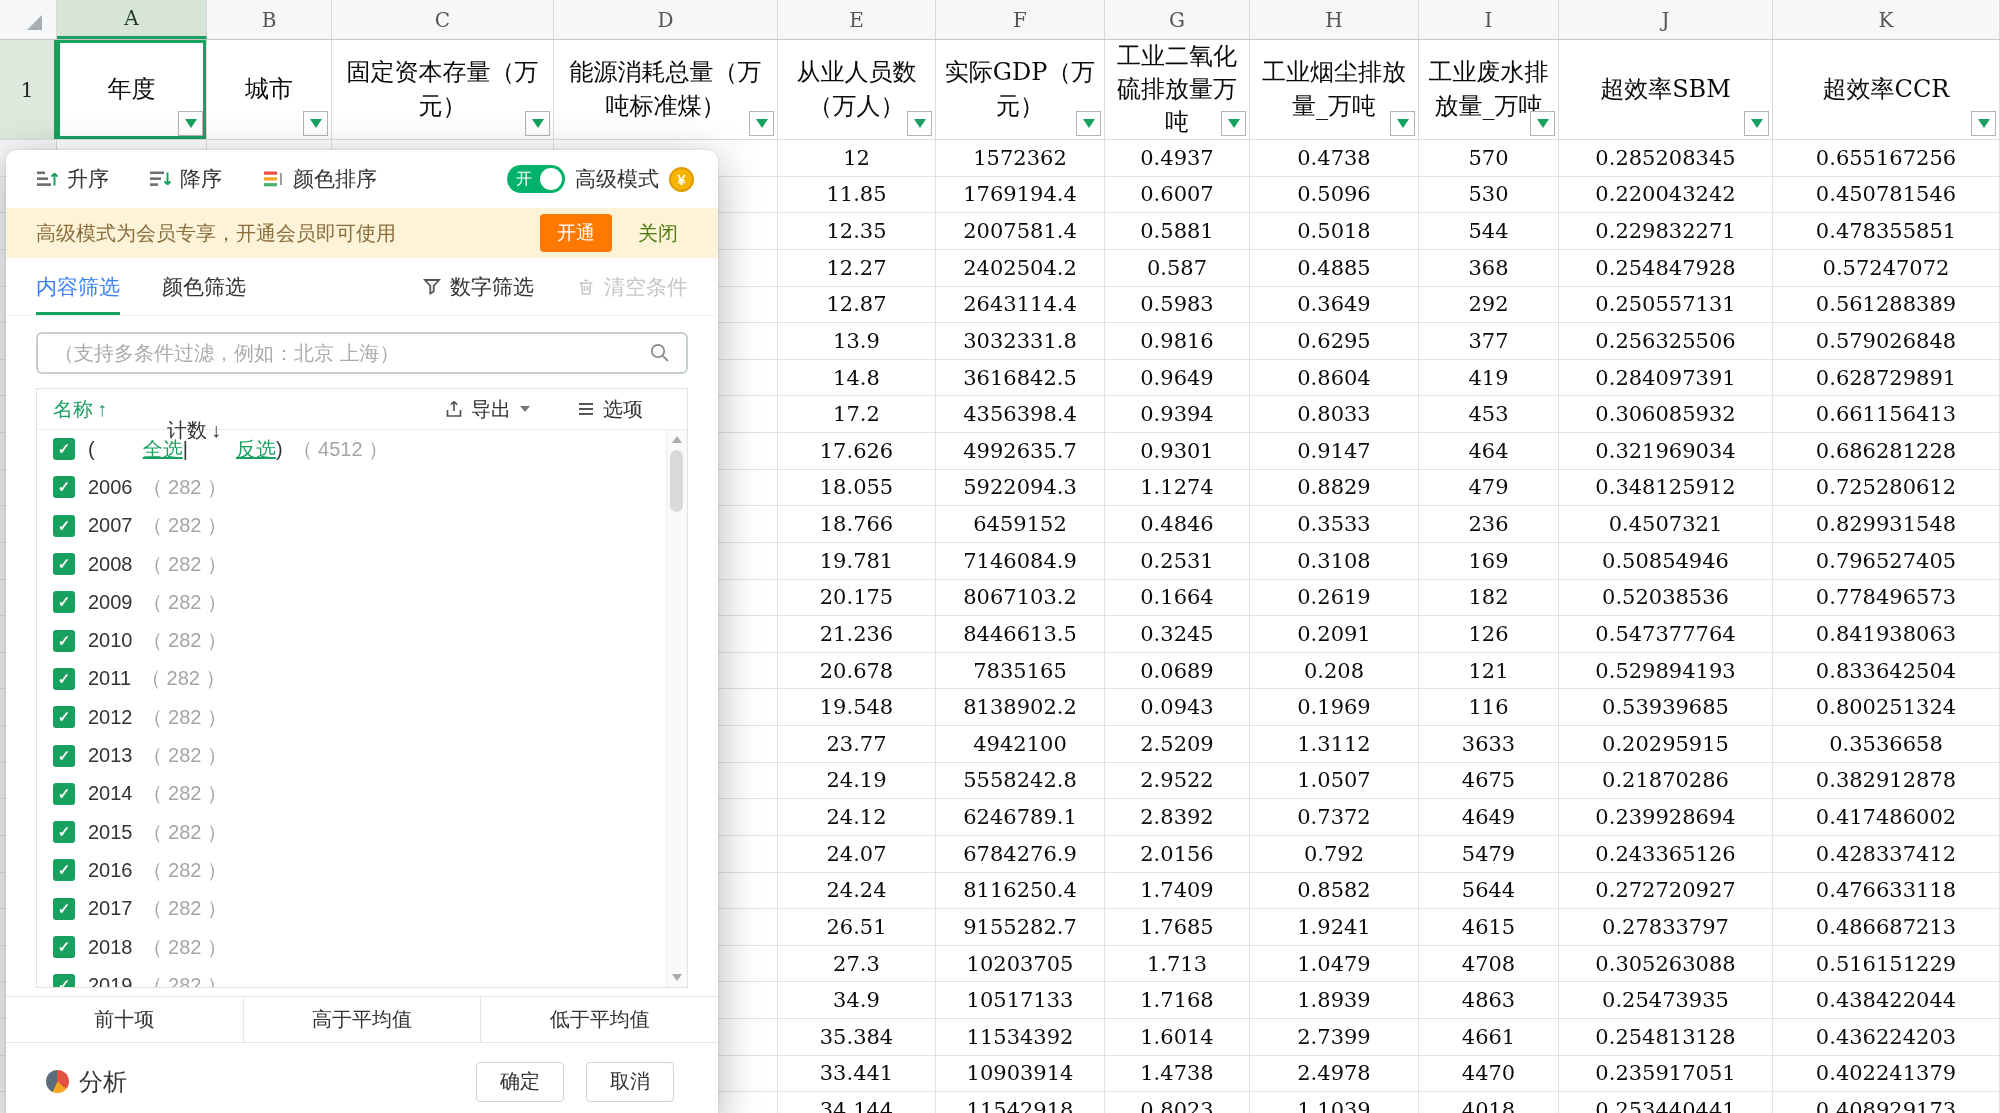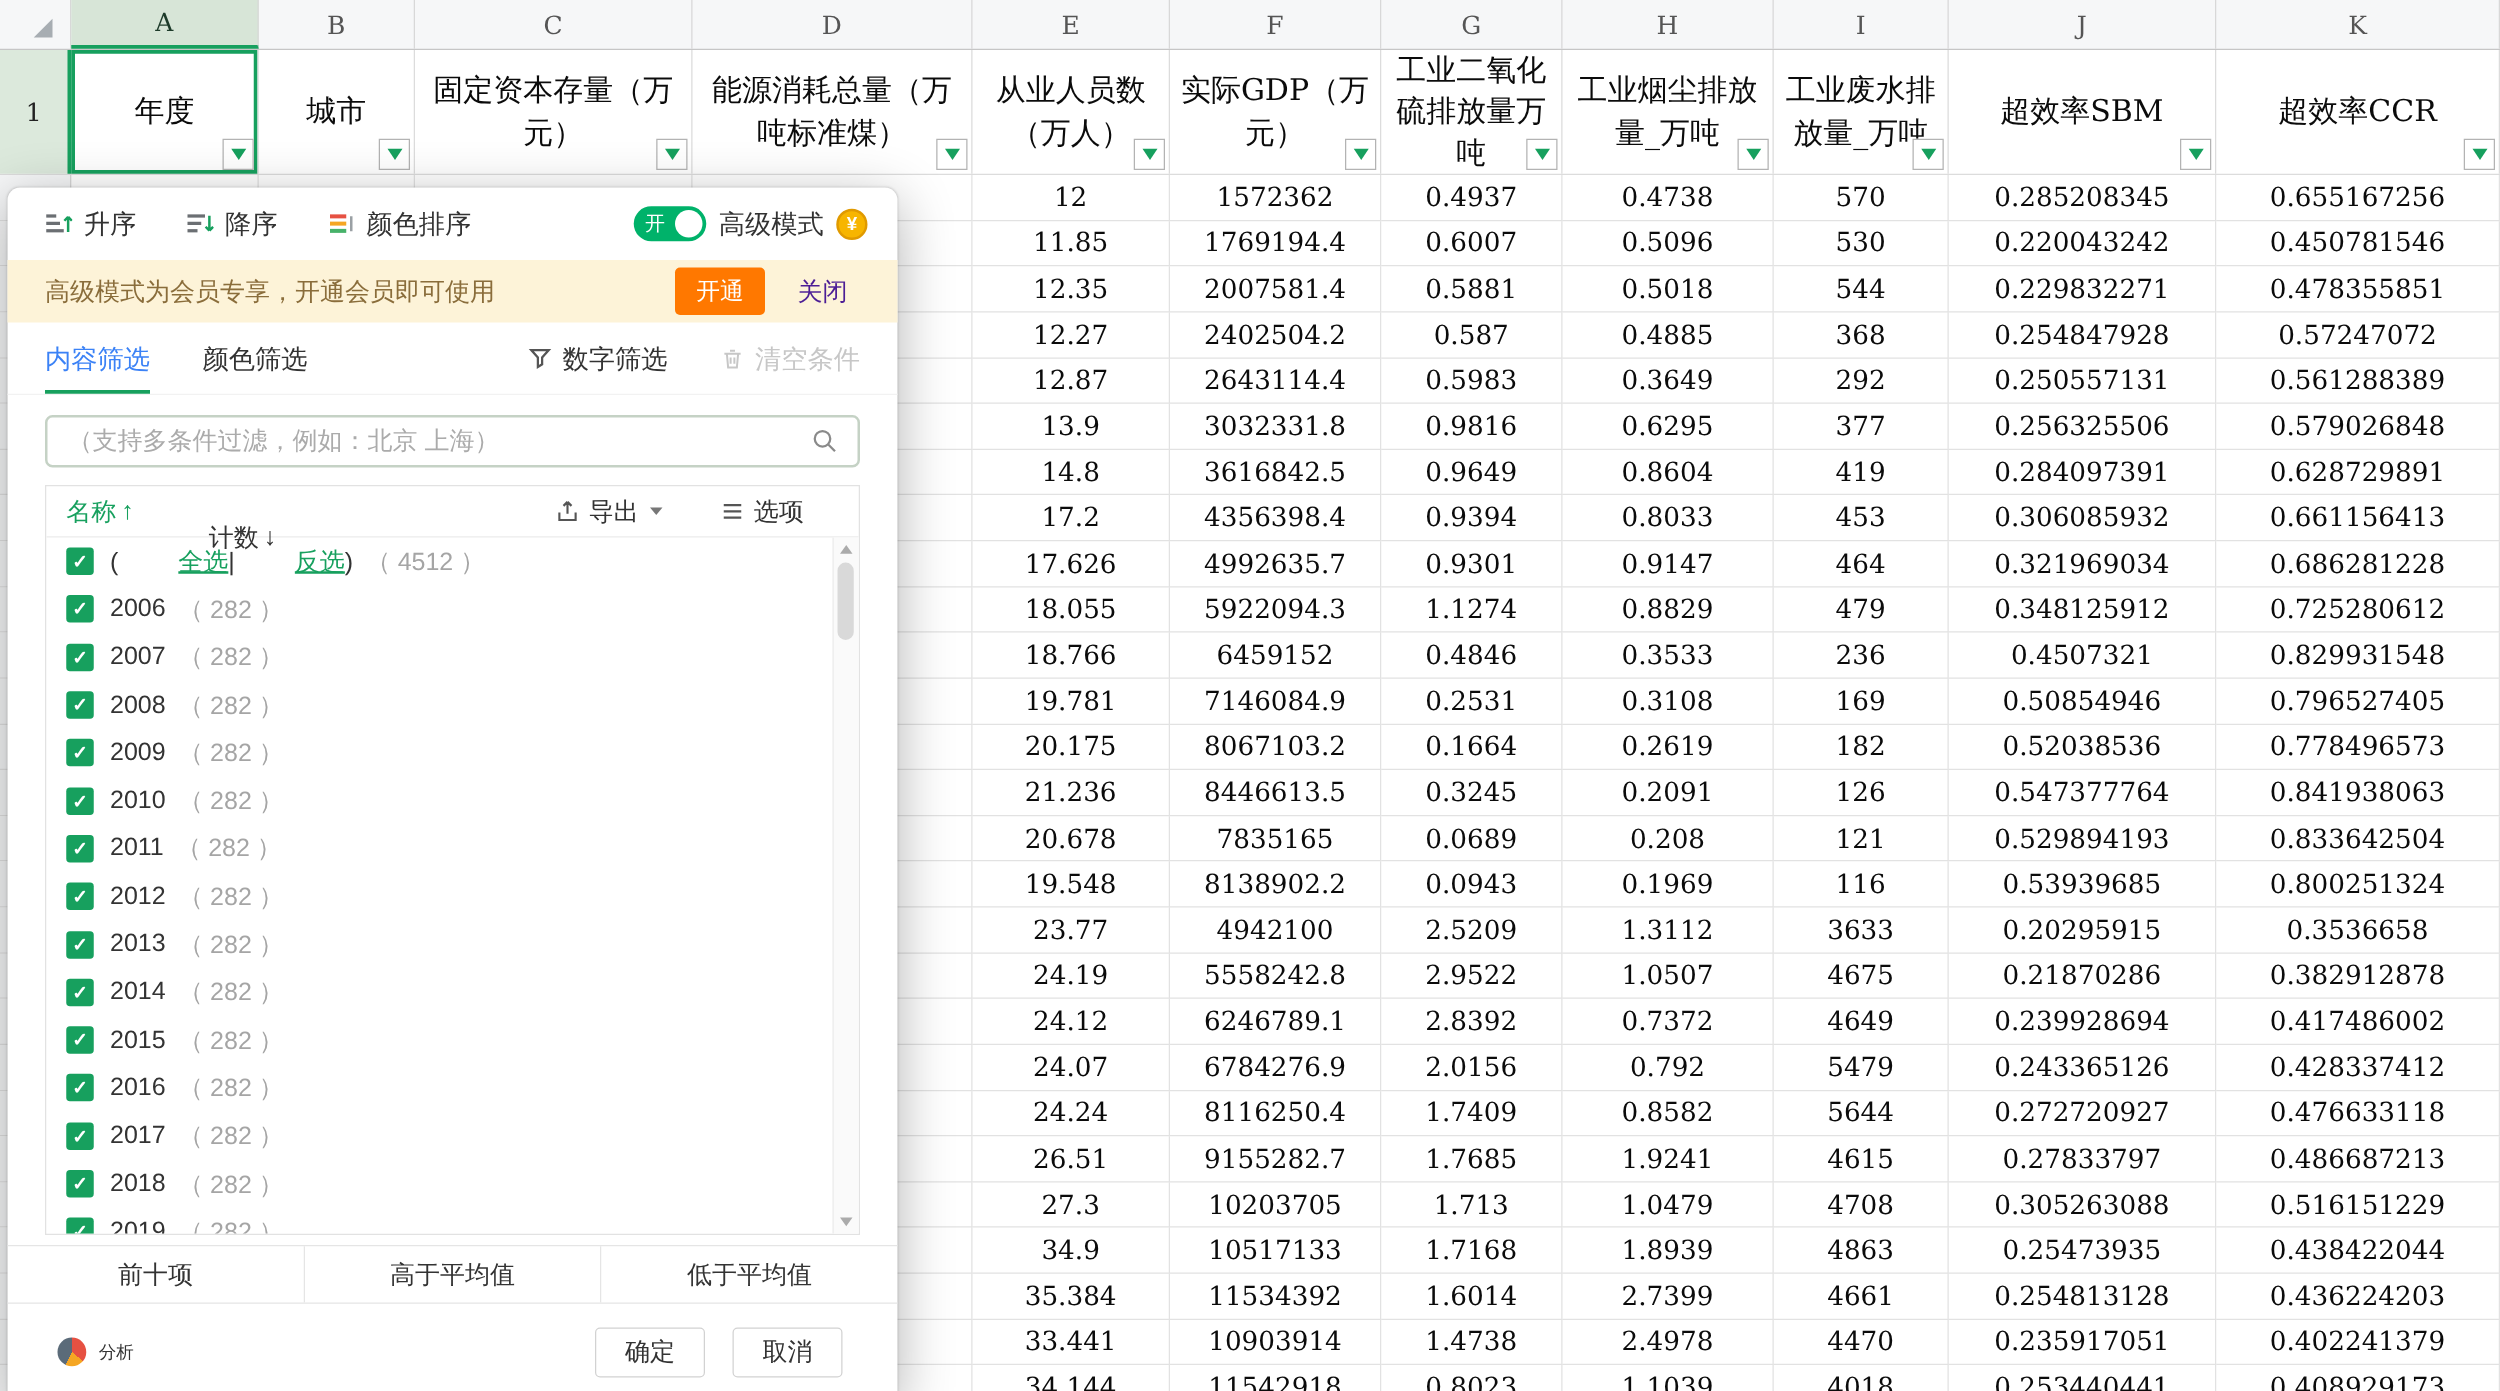--- a/index.html
+++ b/index.html
@@ -44,21 +44,21 @@
     padding:0 3px 0 9px;box-sizing:border-box;}
   .toggle-txt{color:#fff;font-size:16px;}
   .knob{width:22px;height:22px;border-radius:50%;background:#fff;margin-left:auto;}
   .adv-label{font-size:21px;color:#333;}
   .coin{width:25px;height:25px;border-radius:50%;background:#f7b500;border:2px solid #e09a00;
     box-sizing:border-box;color:#fff;font-size:15px;font-weight:bold;display:flex;align-items:center;justify-content:center;}
   .banner{height:50px;flex:none;background:#fdf3d8;display:flex;align-items:center;
     padding:0 40px 0 30px;font-size:20px;color:#8a6d3b;}
   .banner-text{flex:1;}
   .activate-btn{background:#ff7800;color:#fff;border-radius:4px;padding:6px 17px;font-size:19px;margin-right:26px;}
-  .close-link{color:#4c1d95;font-size:20px;}
+  .close-link{color:#4d7c0f;font-size:20px;}
   .tabs{height:58px;flex:none;display:flex;align-items:flex-end;padding:0 30px;border-bottom:1px solid #f2f2f2;box-sizing:border-box;}
   .tab{font-size:21px;color:#333;padding-bottom:14px;display:flex;align-items:center;gap:8px;}
   .tab + .tab{margin-left:42px;}
   .tab.active{color:#3b82f6;border-bottom:3px solid #17a05e;padding-bottom:11px;font-weight:normal;}
   .tab.pushed{margin-left:auto;justify-content:flex-end;}
   .tab.disabled{color:#c7c7c7;}
   .search{margin:16px 30px 14px;height:42px;flex:none;border:2px solid #c5d2c5;border-radius:6px;
     display:flex;align-items:center;padding:0 14px;box-sizing:border-box;}
   .search input{border:none;outline:none;flex:1;font-size:20px;color:#333;background:transparent;
     font-family:"Liberation Sans",sans-serif;}
@@ -83,21 +83,21 @@
   .vscroll{position:absolute;top:41px;right:0;bottom:0;width:21px;background:#fafafa;border-left:1px solid #ececec;box-sizing:border-box;}
   .sb-up{position:absolute;top:6px;left:5px;width:0;height:0;border-left:5px solid transparent;
     border-right:5px solid transparent;border-bottom:7px solid #ababab;}
   .sb-dn{position:absolute;bottom:6px;left:5px;width:0;height:0;border-left:5px solid transparent;
     border-right:5px solid transparent;border-top:7px solid #ababab;}
   .sb-thumb{position:absolute;top:20px;left:3px;width:13px;height:62px;background:#d9d9d9;border-radius:7px;}
   .fbtns{margin-top:8px;height:47px;flex:none;display:flex;border-top:1px solid #e5e5e5;border-bottom:1px solid #e5e5e5;box-sizing:border-box;}
   .fbtn{flex:1;display:flex;align-items:center;justify-content:center;font-size:20px;color:#333;border-right:1px solid #e5e5e5;}
   .fbtn:last-child{border-right:none;}
   .pfoot{flex:1;display:flex;align-items:center;padding:0 44px 0 40px;}
-  .analyze{display:flex;align-items:center;gap:10px;font-size:14px;color:#333;}
+  .analyze{display:flex;align-items:center;gap:10px;font-size:24px;color:#333;}
   .pie{width:23px;height:23px;border-radius:50%;
     background:conic-gradient(#e65142 0 130deg,#f5a623 130deg 205deg,#5b6b79 205deg 360deg);}
   .pbtn{min-width:88px;height:40px;border:1px solid #d2d2d2;border-radius:4px;background:#fff;
     display:flex;align-items:center;justify-content:center;font-size:20px;color:#333;box-sizing:border-box;}
   .pbtn.ok{margin-left:auto;}
   .pbtn.cancel{margin-left:22px;}
   svg{display:block;}
 </style>
 </head>
 <body>

